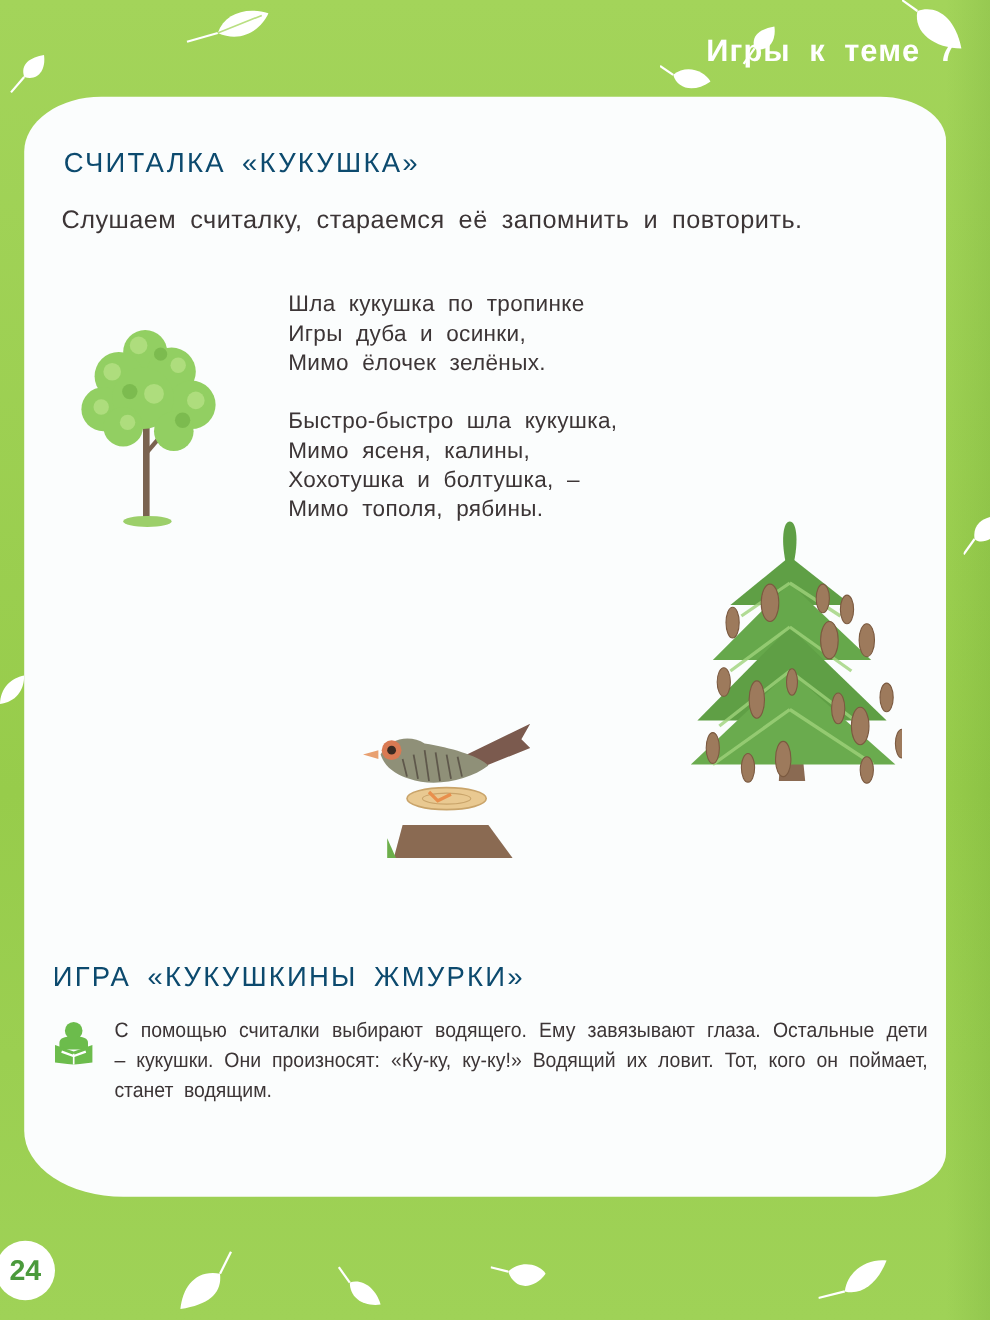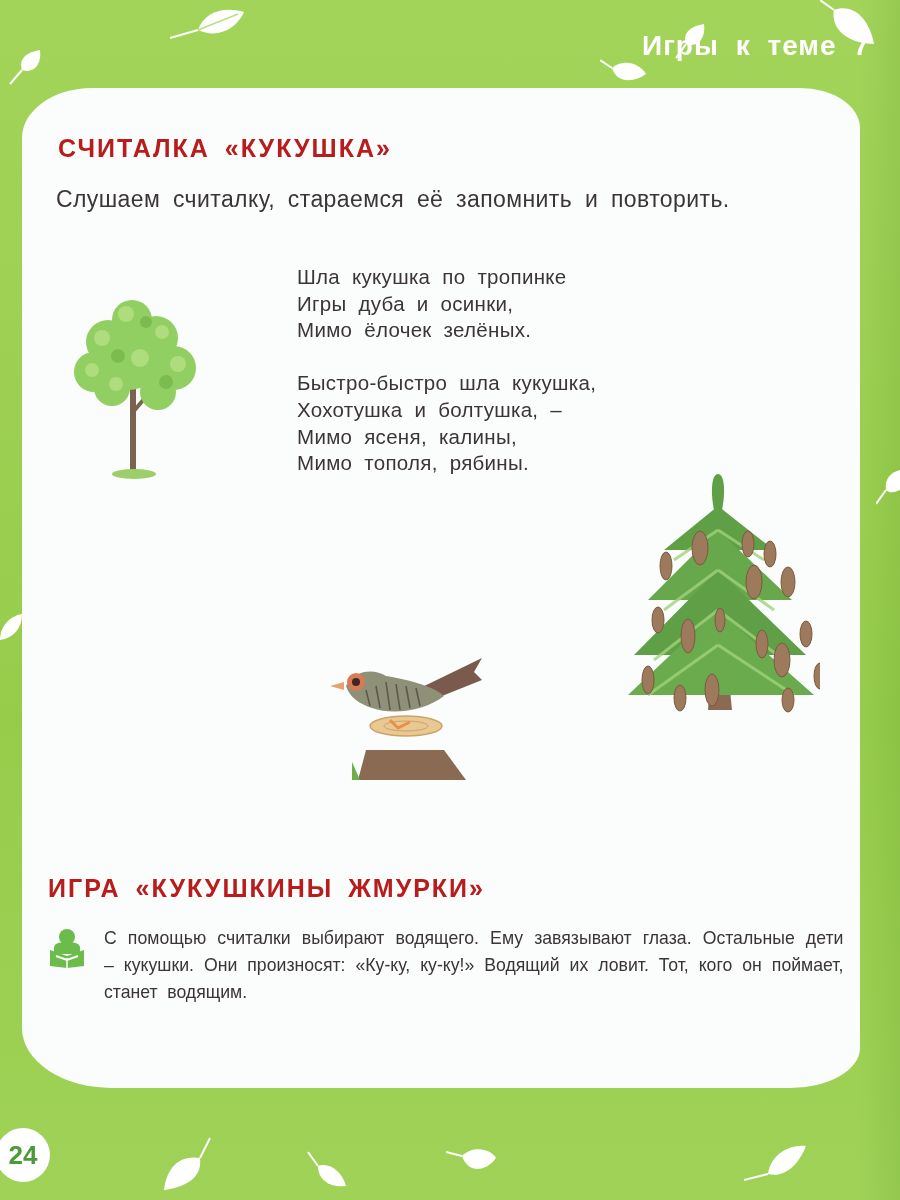--- a/index.html
+++ b/index.html
@@ -19,35 +19,35 @@
     .header-title {
       position: absolute; left: 0; top: 30px; width: 870px; text-align: right;
       color: #ffffff; font-weight: bold; font-size: 28px; letter-spacing: 1px; word-spacing: 8px;
     }
     .card {
       position: absolute; left: 22px; top: 88px; width: 838px; height: 1000px;
       background: #fbfdfd;
       border-radius: 70px 60px 70px 90px / 50px 40px 40px 60px;
     }
     .section-title {
-      position: absolute; font-weight: bold; color: #b91c1c; font-size: 25px;
+      position: absolute; font-weight: normal; color: #0c4a6e; font-size: 25px;
       letter-spacing: 2px; word-spacing: 6px;
     }
     .section-title.t1 { left: 58px; top: 134px; }
     .section-title.t2 { left: 48px; top: 874px; }
     .intro {
       position: absolute; left: 56px; top: 186px; color: #3c3536;
       font-size: 23px; word-spacing: 6px; letter-spacing: 0.4px;
     }
     .poem {
       position: absolute; left: 262px; top: 264px; color: #3c3536;
       font-size: 20.5px; line-height: 26.7px; word-spacing: 6px; letter-spacing: 0.3px;
     }
     .poem .stanza { margin-bottom: 26px; }
-    .poem .line { white-space: nowrap; margin-left: 35px; }
+    .poem .line { white-space: nowrap; }
     .game-text {
       position: absolute; left: 104px; top: 924px; width: 740px; color: #3c3536;
       font-size: 19px; line-height: 27px; text-align: justify; word-spacing: 5px;
       font-family: "Liberation Sans Narrow", "Liberation Sans", sans-serif;
       transform: scaleX(0.93); transform-origin: left top; width: 795px;
     }
     .reader-icon { position: absolute; left: 48px; top: 928px; width: 38px; height: 40px; }
     .page-num {
       position: absolute; left: -4px; top: 1128px; width: 54px; height: 54px;
       border-radius: 50%; background: #ffffff;
@@ -116,22 +116,22 @@
 <div class="intro">Слушаем считалку, стараемся её запомнить и повторить.</div>
 
 <div class="poem">
   <div class="stanza">
     <div class="line">Шла кукушка по тропинке</div>
     <div class="line">Игры дуба и осинки,</div>
     <div class="line">Мимо ёлочек зелёных.</div>
   </div>
   <div class="stanza">
     <div class="line">Быстро-быстро шла кукушка,</div>
+    <div class="line">Мимо ясеня, калины,</div>
     <div class="line">Хохотушка и болтушка, –</div>
-    <div class="line">Мимо ясеня, калины,</div>
     <div class="line">Мимо тополя, рябины.</div>
   </div>
 </div>
 
 <svg class="illus" style="left:70px;top:292px" width="134" height="190" viewBox="0 0 134 190">
   <rect x="60" y="90" width="6" height="88" fill="#7a6350"></rect>
   <path d="M63 120 L80 100" stroke="#7a6350" stroke-width="4"></path>
   <path d="M63 100 L46 80" stroke="#7a6350" stroke-width="3"></path>
   <ellipse cx="64" cy="182" rx="22" ry="5" fill="#9ccf6a"></ellipse>
   <g fill="#92cf62">

